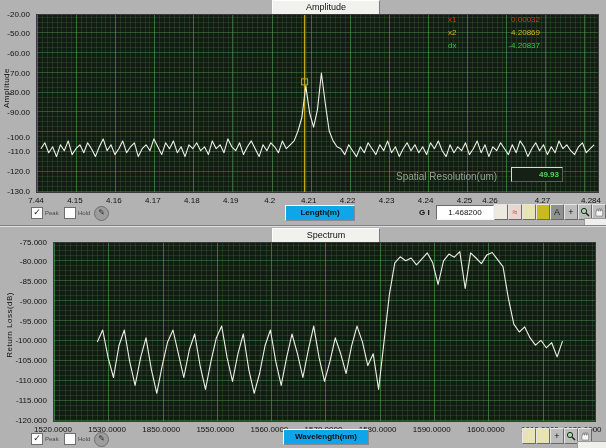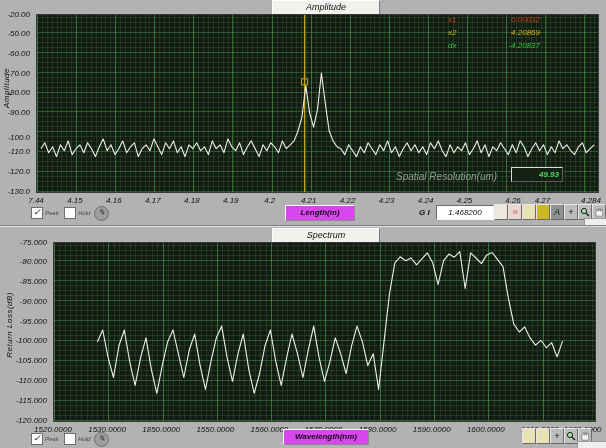--- a/index.html
+++ b/index.html
@@ -1,18 +1,18 @@
 <!DOCTYPE html>
 <html><head>
 <meta charset="utf-8">
 <style>
   html,body{margin:0;padding:0;}
   #app{
     position:relative;width:606px;height:448px;background:#b2b2b2;
-    font-family:"Liberation Sans",sans-serif;overflow:hidden;font-style:italic;
+    font-family:"Liberation Sans",sans-serif;overflow:hidden;
     -webkit-font-smoothing:antialiased;
   }
   .title-box{
     position:absolute;background:#f1f1ee;text-align:center;
     font-size:9px;line-height:13px;color:#111;
     border-top:1px solid #fff;border-left:1px solid #fff;
     border-right:1px solid #7a7a7a;border-bottom:1px solid #7a7a7a;
   }
   .plot{
     position:absolute;border:1px solid #3a3a3a;box-sizing:border-box;
@@ -48,21 +48,21 @@
   .legend .lab{width:40px;}
   .legend .val{flex:1;text-align:right;}
   .sr-label{position:absolute;left:396px;top:171px;font-size:10px;color:#91a091;}
   .sr-box{
     position:absolute;left:511px;top:167px;width:47px;height:13px;
     background:#162116;border:1px solid #d9d9d9;border-right-color:#5c5c5c;border-bottom-color:#5c5c5c;
     font-size:8px;line-height:13px;text-align:right;padding-right:3px;box-sizing:content-box;
     color:#52d452;font-weight:bold;
   }
   .axis-box{
-    position:absolute;background:#d946ef;text-align:center;
+    position:absolute;background:#0ea5e9;text-align:center;
     font-size:8px;font-weight:bold;line-height:14px;color:#111;
     border:1px solid #8a8a8a;border-top-color:#fff;border-left-color:#fff;
   }
   .checkbox{
     position:absolute;width:10px;height:10px;background:#fdfdfd;
     border:1px solid #6e6e6e;font-size:9px;line-height:9px;text-align:center;color:#222;
   }
   .cb-label{position:absolute;font-size:6px;color:#4a4a4a;}
   .pencil-btn{
     position:absolute;width:13px;height:13px;border-radius:50%;
@@ -123,21 +123,21 @@
       <span style="left: 77.9167px; transform: translateX(-50%);">4.16</span>
       <span style="left: 116.875px; transform: translateX(-50%);">4.17</span>
       <span style="left: 155.833px; transform: translateX(-50%);">4.18</span>
       <span style="left: 194.792px; transform: translateX(-50%);">4.19</span>
       <span style="left: 233.75px; transform: translateX(-50%);">4.2</span>
       <span style="left: 272.708px; transform: translateX(-50%);">4.21</span>
       <span style="left: 311.667px; transform: translateX(-50%);">4.22</span>
       <span style="left: 350.625px; transform: translateX(-50%);">4.23</span>
       <span style="left: 389.583px; transform: translateX(-50%);">4.24</span>
       <span style="left: 428.542px; transform: translateX(-50%);">4.25</span>
-      <span style="left: 477px; transform: translateX(-50%);">4.26</span>
+      <span style="left: 454px; transform: translateX(-50%);">4.26</span>
       <span style="left: 506.458px; transform: translateX(-50%);">4.27</span>
       <span style="left: 561px; transform: translateX(-80%);">4.284</span>
     </div>
 
   <div id="amp-legend" class="legend">
       <div class="row" style="color: rgb(207, 58, 26);">
         <span class="lab">x1</span>
         <span class="val">0.00032</span>
       </div>
       <div class="row" style="color: rgb(216, 177, 30);">

